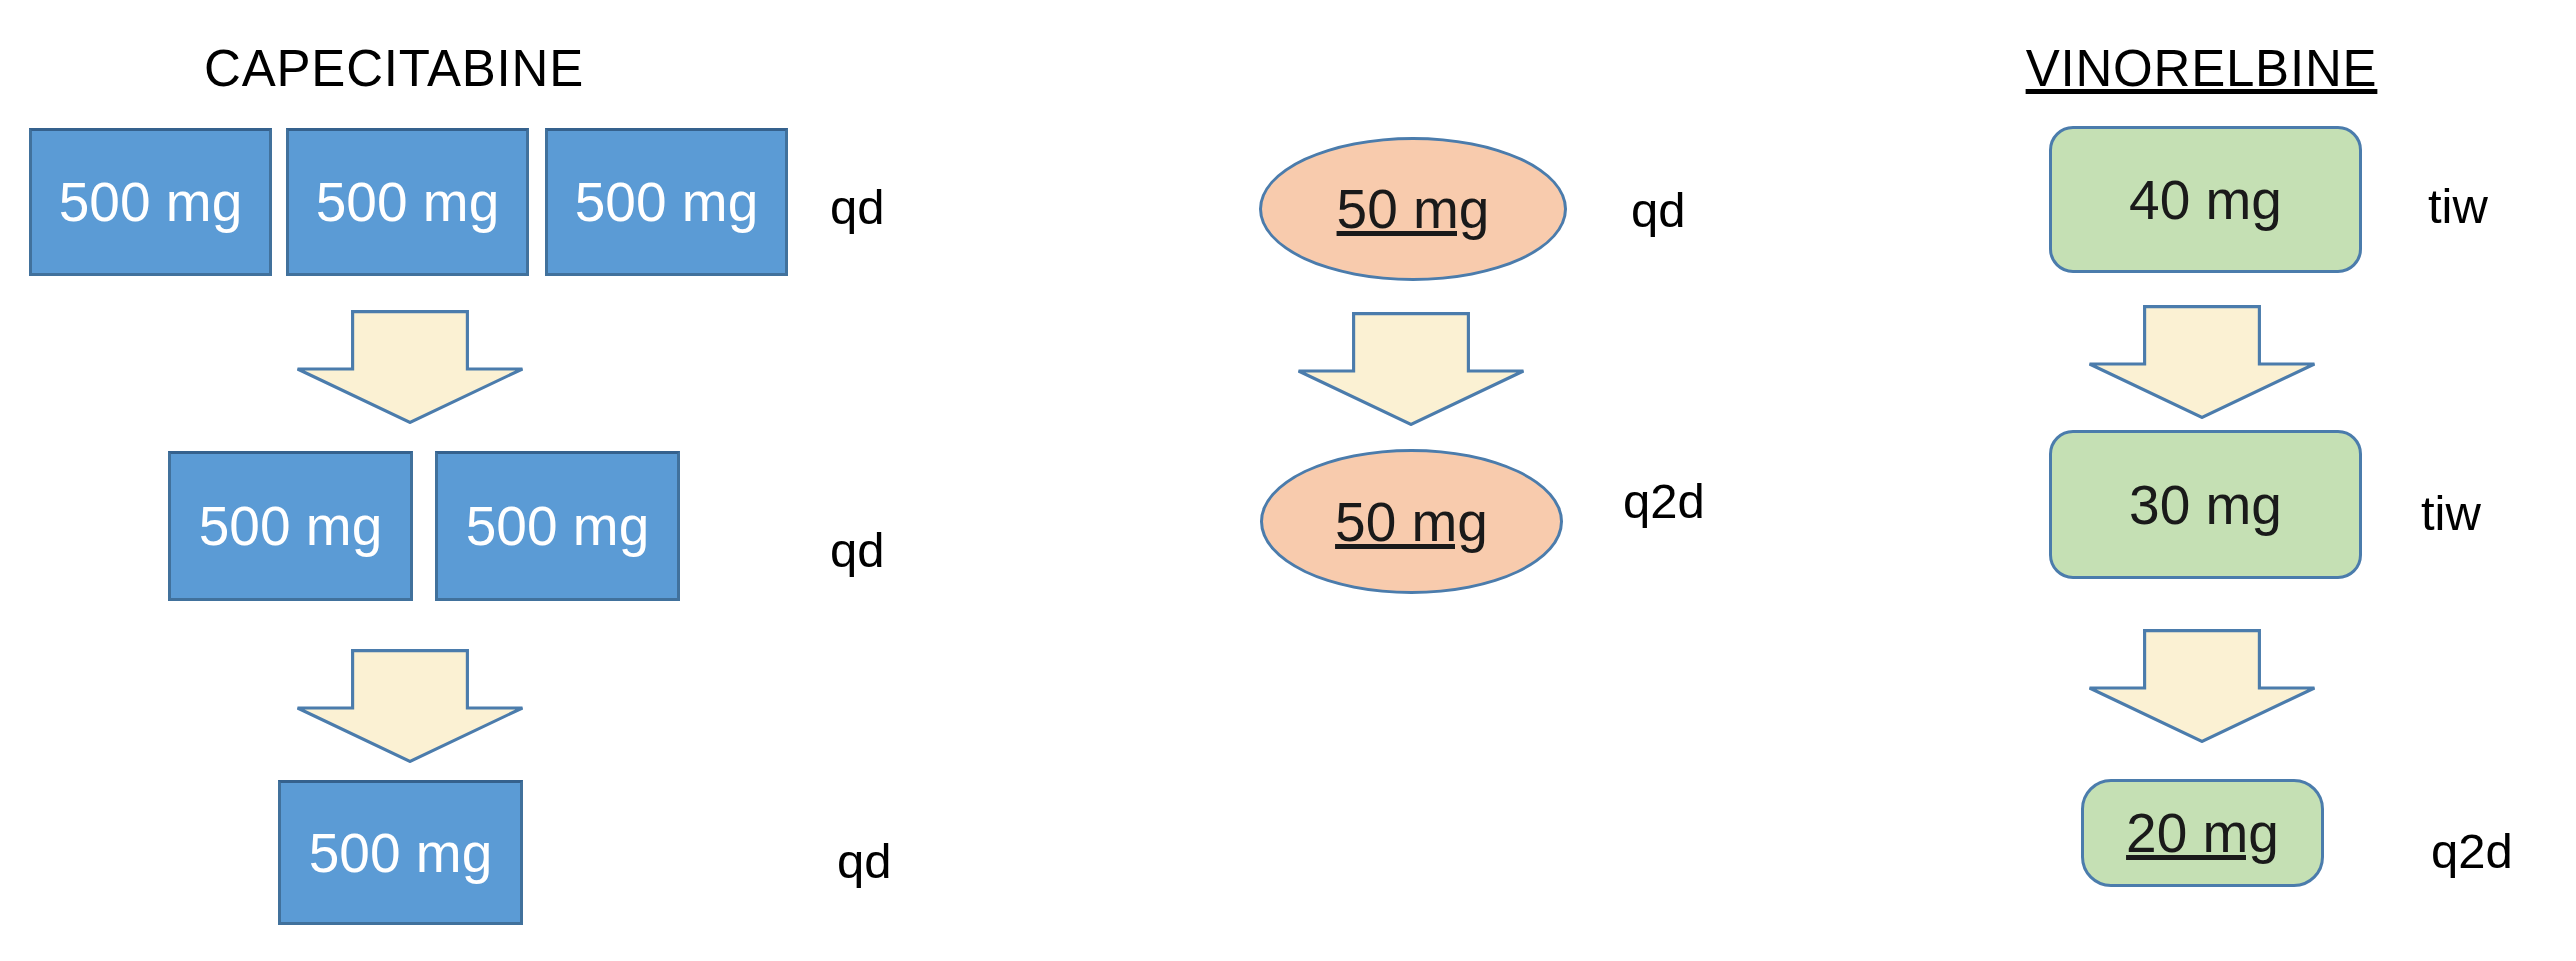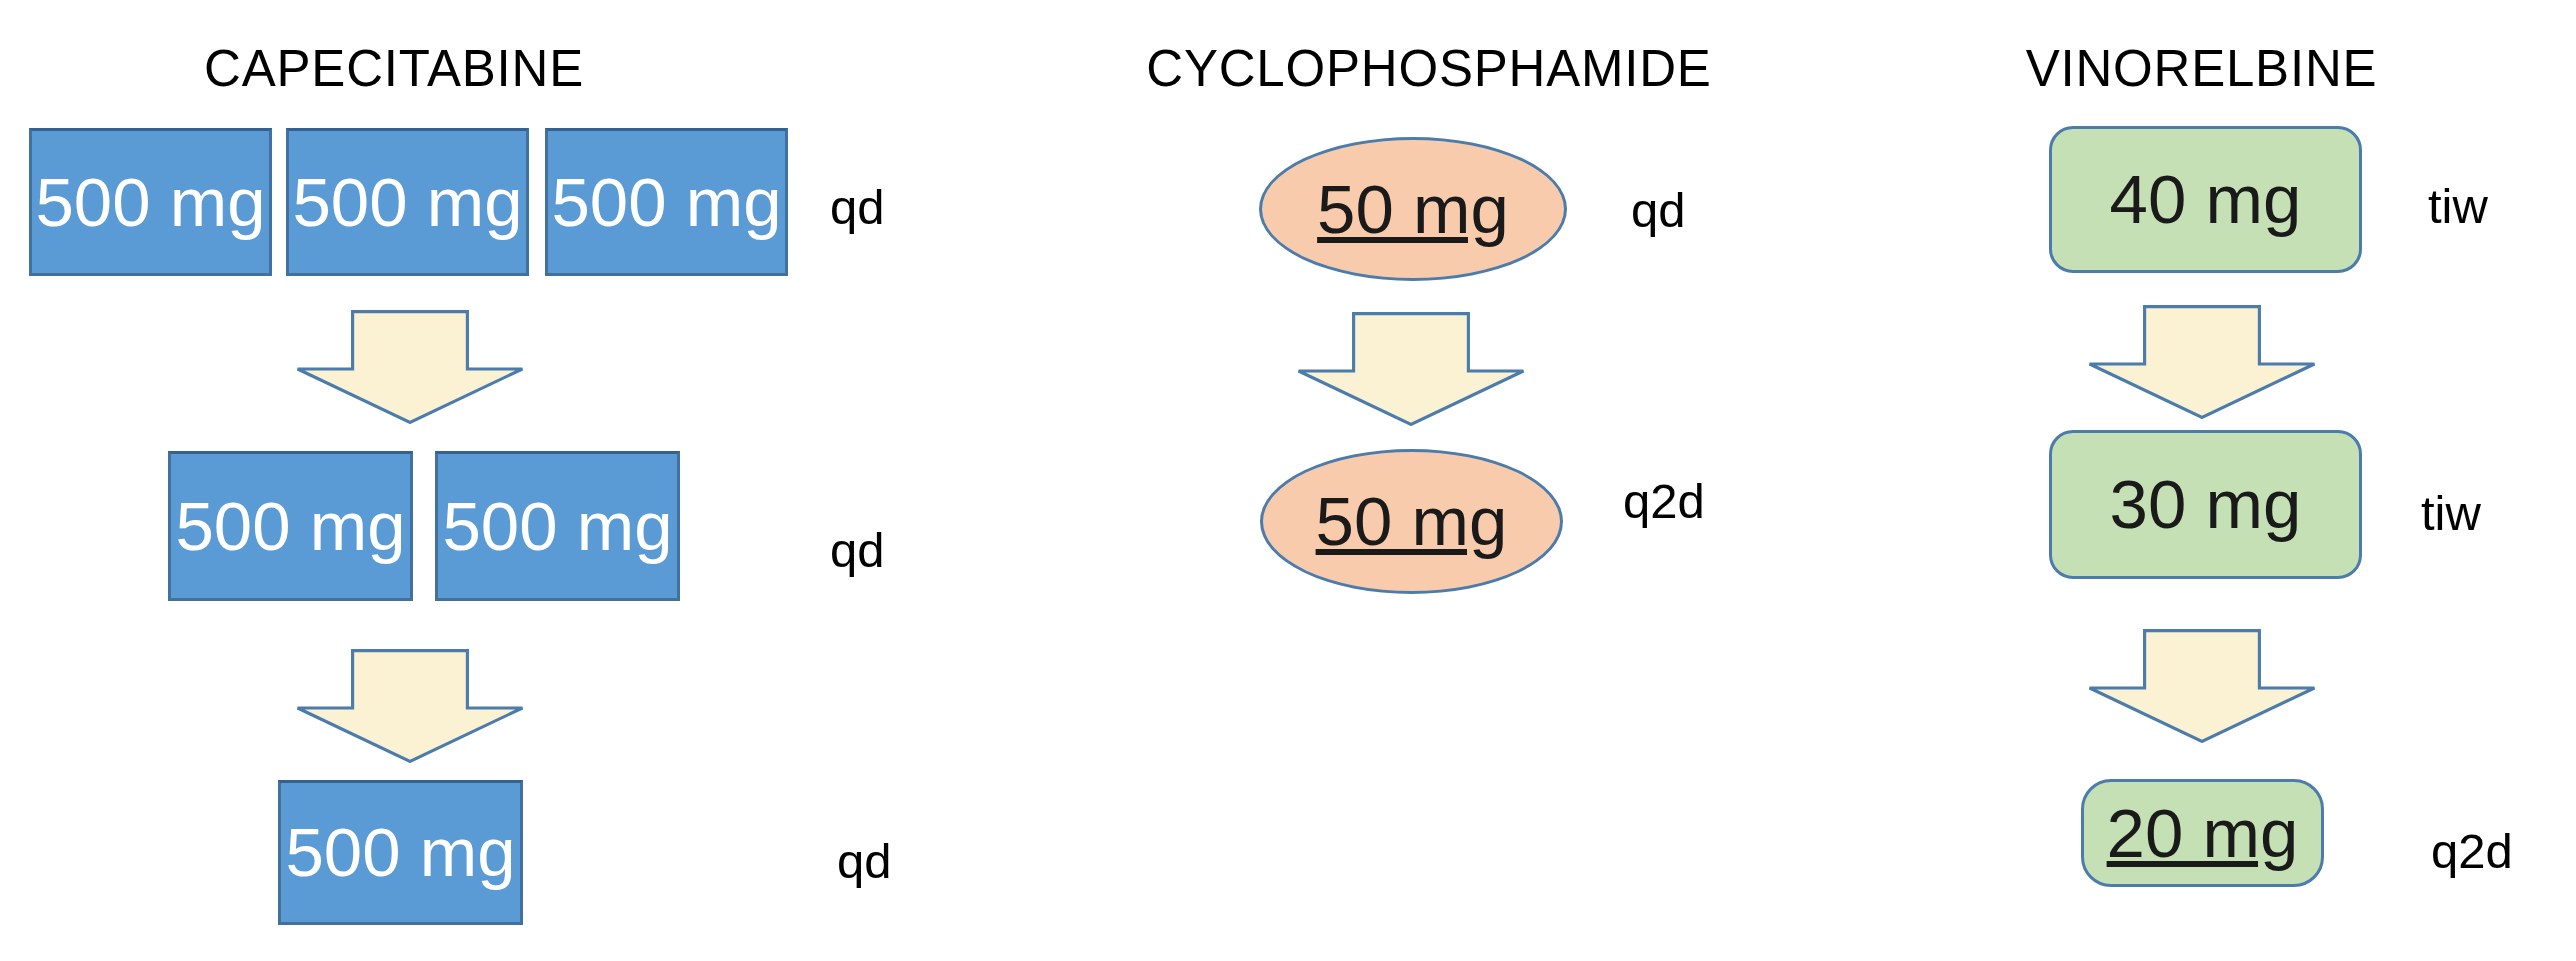--- a/index.html
+++ b/index.html
@@ -24,21 +24,21 @@
     text-align: center;
     letter-spacing: 0.8px;
     white-space: nowrap;
   }
   .shape {
     position: absolute;
     display: flex;
     align-items: center;
     justify-content: center;
     box-sizing: border-box;
-    font-size: 69px;
+    font-size: 55px;
     white-space: nowrap;
     text-align: right;
   }
   .rect-box {
     background: var(--rectangle-fill, #5B9BD5);
     border: 3.2px solid var(--rectangle-border, #41719C);
     border-top-color: #35618D;
     color: var(--rect-text-color, #ffffff);
   }
   .ellipse {
@@ -85,21 +85,21 @@
 
   
   .p-t2   { left: 1129px; top: 41px;  width: 600px; }
   .p-e1   { left: 1259px; top: 137px; width: 308px; height: 144px; }
   .p-f4   { left: 1631px; top: 186px; }
   .p-a3   { left: 1296px; top: 312px; }
   .p-e2   { left: 1260px; top: 449px; width: 303px; height: 145px; }
   .p-f5   { left: 1623px; top: 477px; }
 
   
-  .p-t3   { left: 1957px; top: 41px;  width: 489px; }
+  .p-t3   { left: 1957px; top: 41px;  width: 489px; text-decoration: underline; }
   .p-g1   { left: 2049px; top: 126px; width: 313px; height: 147px; }
   .p-f6   { left: 2428px; top: 182px; }
   .p-a4   { left: 2087px; top: 305px; }
   .p-g2   { left: 2049px; top: 430px; width: 313px; height: 149px; }
   .p-f7   { left: 2421px; top: 489px; }
   .p-a5   { left: 2087px; top: 629px; }
   .p-g3   { left: 2081px; top: 779px; width: 243px; height: 108px; border-radius: 30px; text-decoration: underline; }
   .p-f8   { left: 2431px; top: 827px; }
 </style>
 </head>
@@ -134,21 +134,20 @@
 
   <svg class="arrow p-a2" width="230" height="114" viewBox="0 0 292 145" aria-hidden="true">
     <polygon points="73,2 219,2 219,75 289,75 146,143 3,75 73,75"></polygon>
   </svg>
 
   <div class="shape rect-box p-b6">
     <span>500 mg</span>
   </div>
   <div class="freq p-f3">qd</div>
 
-  <div class="title p-t2">CYCLOPHOSPHAMIDE</div>
 
   <div class="shape ellipse p-e1">
     <span>50 mg</span>
   </div>
   <div class="freq p-f4">qd</div>
 
   <svg class="arrow p-a3" width="230" height="114" viewBox="0 0 292 145" aria-hidden="true">
     <polygon points="73,2 219,2 219,75 289,75 146,143 3,75 73,75"></polygon>
   </svg>
 

